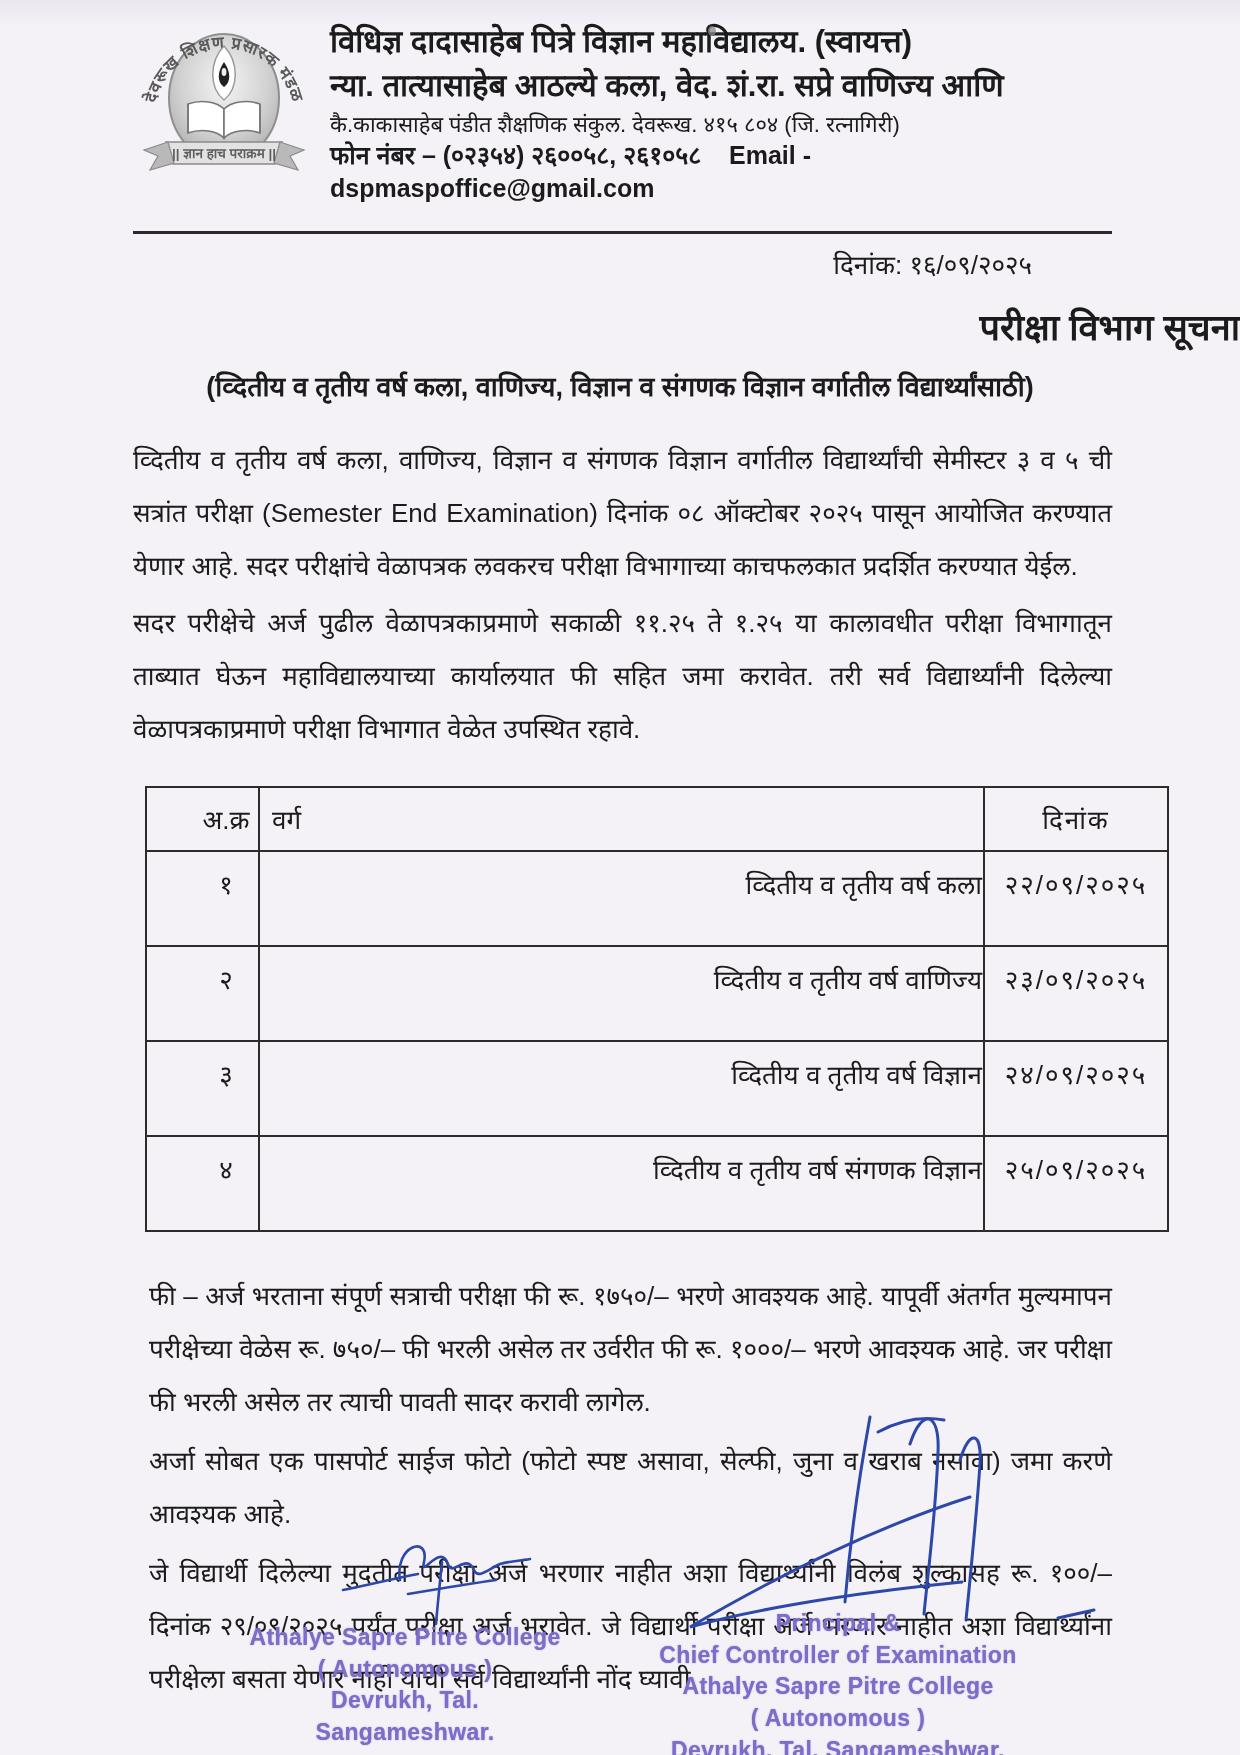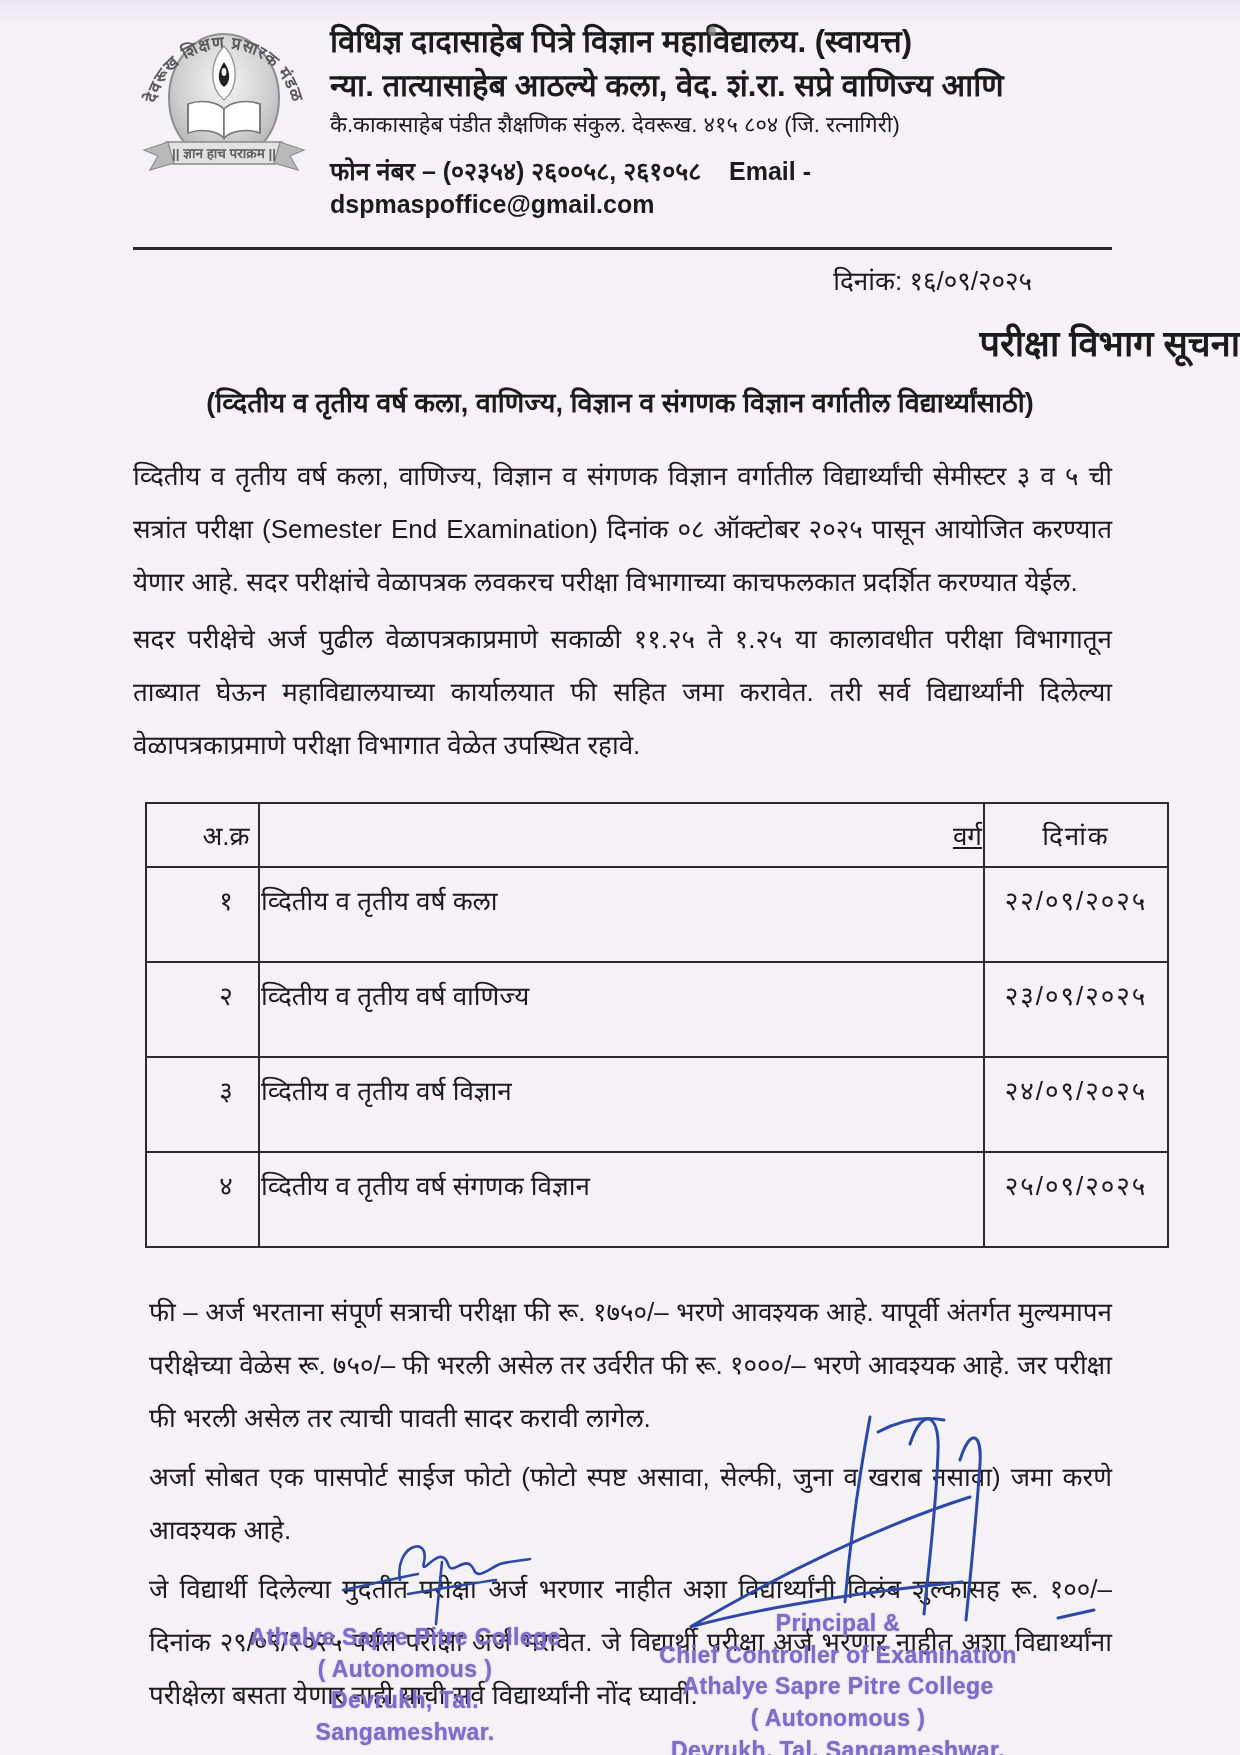--- a/index.html
+++ b/index.html
@@ -11,43 +11,43 @@
   }
   .artifact-dot{position:absolute;background:#8a8a8a;border-radius:50%;opacity:.75;}
   .dot1{top:26px;left:708px;width:8px;height:10px;}
 
   .letterhead{display:flex;padding:14px 110px 0 138px;gap:20px;}
   .logo-wrap{width:172px;height:162px;flex-shrink:0;}
   .head-text{padding-top:6px;line-height:1.32;}
   .org-line{font-size:22px;font-weight:500;}
   .college-line{font-size:31px;font-weight:700;line-height:1.42;}
   .address-line{font-size:22px;font-weight:500;margin-top:2px;}
-  .contact-line{font-size:25px;font-weight:600;margin-top:16px;}
+  .contact-line{font-size:25px;font-weight:600;margin-top:0;}
   .contact-line .email{font-weight:700;}
 
   .rule{margin:26px 128px 0 133px;border-top:3px solid #2a2a2a;}
   .date-line{text-align:right;padding-right:208px;font-size:26px;margin-top:12px;}
 
   .title{text-align:right;font-size:36px;font-weight:700;margin-top:20px;}
   .subtitle{text-align:center;font-size:27px;font-weight:600;margin-top:16px;}
 
   .body-block{margin:30px 128px 0 133px;font-size:26px;line-height:2.04;text-align:justify;}
   .body-block p{margin:0 0 4px 0;}
 
   table.sched{
     margin:30px 0 0 145px;border-collapse:collapse;width:1024px;
     font-size:26px;
   }
   table.sched th,table.sched td{border:2px solid #2c2c2c;}
   table.sched th{height:60px;font-weight:500;vertical-align:middle;}
   table.sched td{height:78px;vertical-align:top;padding-top:14px;}
   .col-sr{width:62px;text-align:center;padding-left:48px;}
-  .col-class{text-align:left;}
+  .col-class{text-align:right;}
   .col-date{width:180px;text-align:center;letter-spacing:2px;}
-  table.sched th.col-class{text-align:right;padding-left:0;text-decoration:underline;}
+  table.sched th.col-class{text-align:left;padding-left:12px;}
 
   .body-block2{margin:38px 128px 0 133px;font-size:26px;line-height:2.04;text-align:justify;}
   .body-block2 p{margin:0 0 6px 16px;}
 
   .sig-svg{position:absolute;}
   .sig-left-svg{top:1528px;left:338px;}
   .sig-right-svg{top:1402px;left:660px;}
   .stamp{
     position:absolute;text-align:center;color:#7e6cc9;font-weight:700;
     font-size:23px;line-height:1.38;letter-spacing:.4px;

